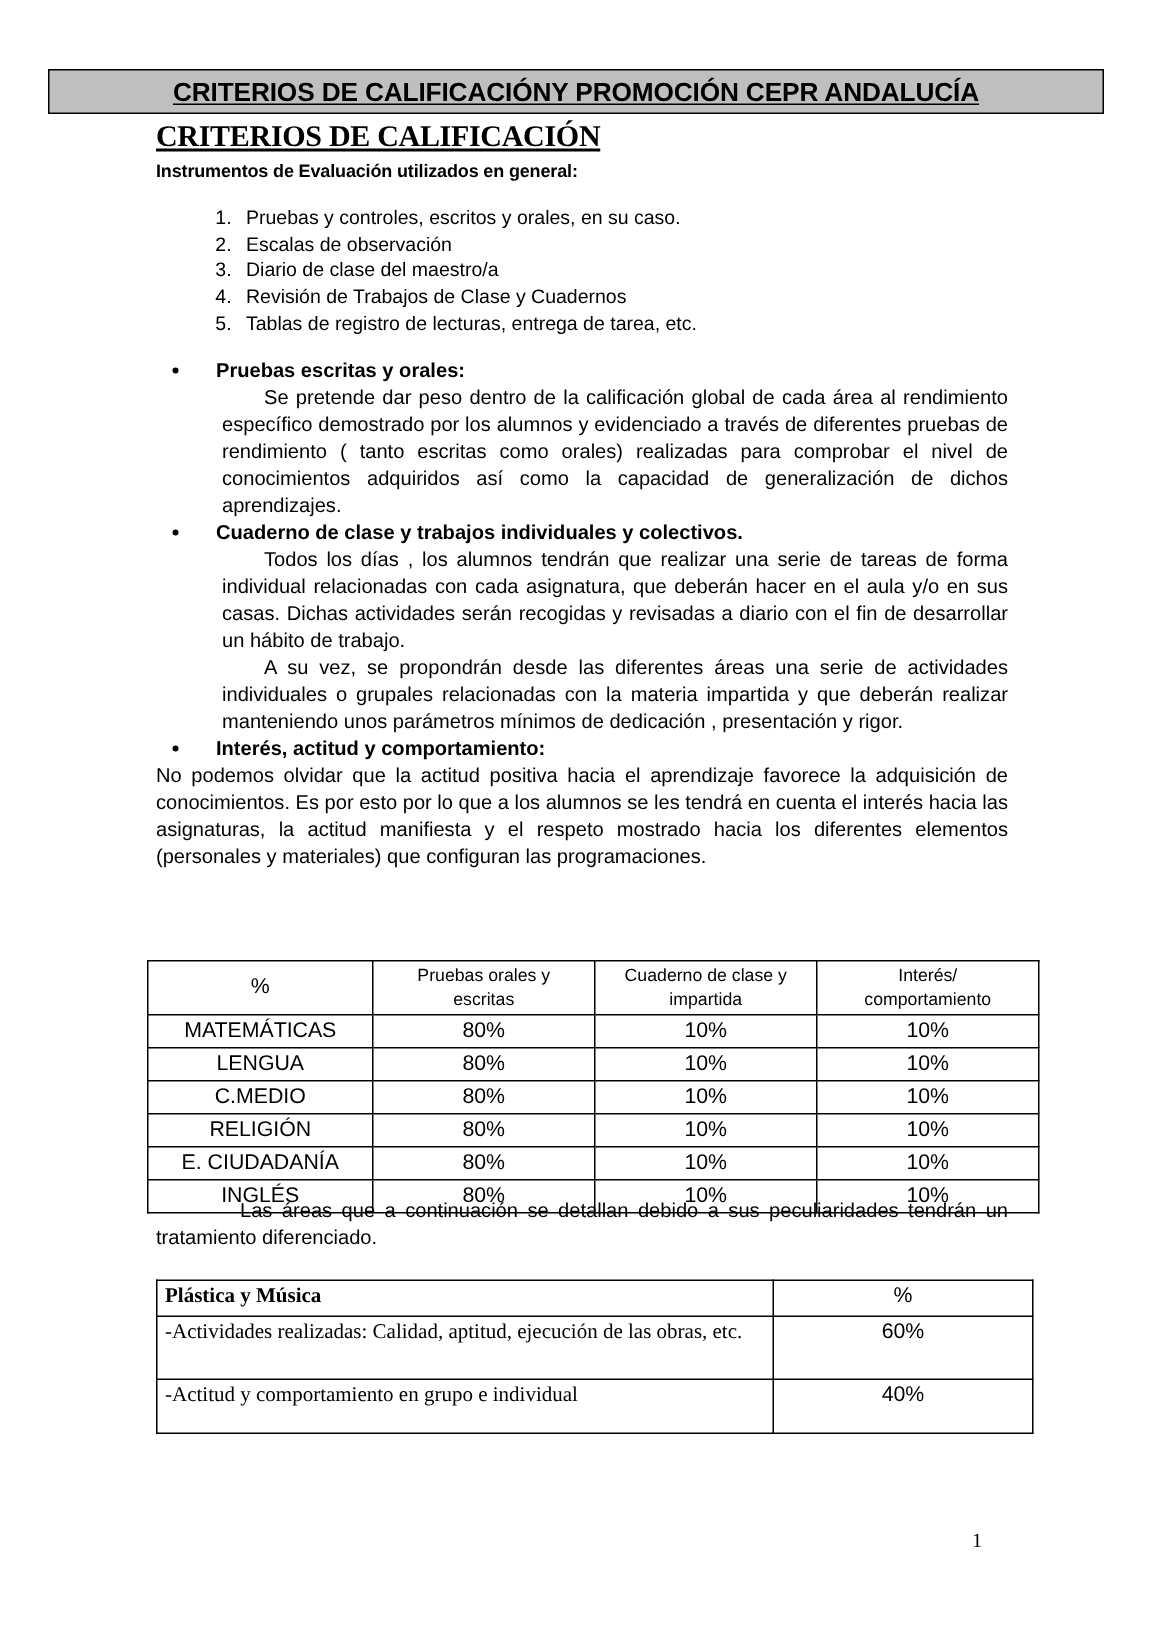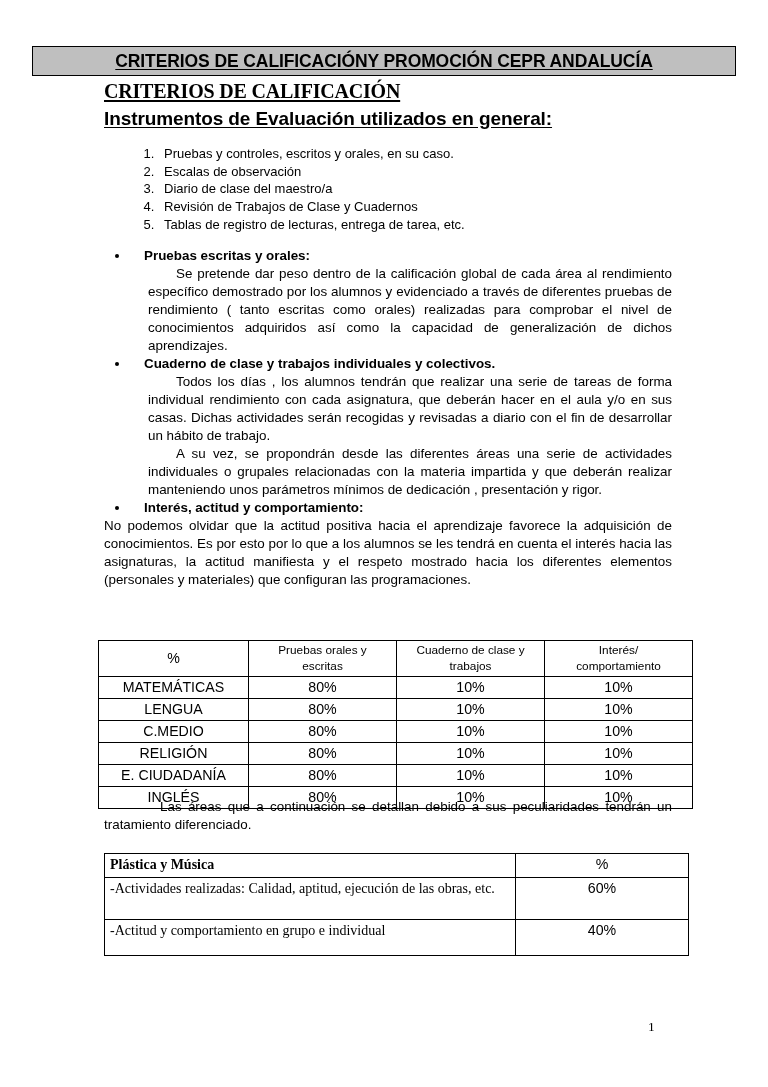--- a/index.html
+++ b/index.html
@@ -57,23 +57,22 @@
     font-family: "Liberation Serif", serif;
     font-size: 20px;
     font-weight: bold;
     text-decoration: underline;
     text-underline-offset: 2px;
     line-height: 1.18;
     margin: 0;
     letter-spacing: -0.2px;
   }
   .h-sans {
-    font-size: 19px;
+    font-size: 12px;
     font-weight: bold;
-    text-decoration: underline;
     text-underline-offset: 2px;
     line-height: 1.3;
     margin: 3px 0 0 0;
     letter-spacing: -0.1px;
   }
 
   
   ol.num-list {
     margin: 14px 0 0 0;
     padding-left: 54px;
@@ -227,21 +226,21 @@
     <div class="bullet-head">
       <span class="dot"></span>
       <span class="btxt">Pruebas escritas y orales:</span>
     </div>
     <p class="para indent">Se pretende dar peso dentro de la calificación  global de cada área al rendimiento  específico demostrado por los alumnos y evidenciado a través  de diferentes pruebas de rendimiento ( tanto escritas  como orales) realizadas para comprobar el nivel de conocimientos  adquiridos así como la capacidad de generalización de dichos aprendizajes.</p>
 
     <div class="bullet-head">
       <span class="dot"></span>
       <span class="btxt">Cuaderno de clase y trabajos individuales y colectivos.</span>
     </div>
-    <p class="para indent">Todos los días , los alumnos tendrán que realizar una serie de tareas de forma individual rendimiento con cada asignatura, que deberán  hacer en el aula y/o en sus casas. Dichas  actividades serán recogidas y revisadas a diario con el fin de desarrollar un hábito de trabajo.</p>
+    <p class="para indent">Todos los días , los alumnos tendrán que realizar una serie de tareas de forma individual relacionadas con cada asignatura, que deberán  hacer en el aula y/o en sus casas. Dichas  actividades serán recogidas y revisadas a diario con el fin de desarrollar un hábito de trabajo.</p>
     <p class="para indent">A su vez, se propondrán  desde las diferentes áreas una serie de actividades individuales o grupales relacionadas con la materia impartida y que deberán  realizar manteniendo  unos parámetros mínimos  de dedicación , presentación y rigor.</p>
 
     <div class="bullet-head">
       <span class="dot"></span>
       <span class="btxt">Interés, actitud y comportamiento:</span>
     </div>
     <p class="para">No podemos olvidar que la actitud positiva hacia el aprendizaje favorece la adquisición  de conocimientos. Es por esto por lo que  a los alumnos se les tendrá en cuenta  el interés  hacia las asignaturas, la actitud manifiesta y el respeto  mostrado hacia los diferentes elementos (personales y materiales) que configuran las programaciones.</p>
 
   </div>
 
@@ -251,21 +250,21 @@
         <tr>
           <th class="c1">
             <span>%</span>
           </th>
           <th class="c2">
             <span>Pruebas orales y</span><br>
             <span>escritas</span>
           </th>
           <th class="c3">
             <span>Cuaderno de clase y</span><br>
-            <span>trabajos</span>
+            <span>impartida</span>
           </th>
           <th class="c4">
             <span>Interés/</span><br>
             <span>comportamiento</span>
           </th>
         </tr>
       </thead>
       <tbody>
         <tr>
           <td class="c1">MATEMÁTICAS</td>

